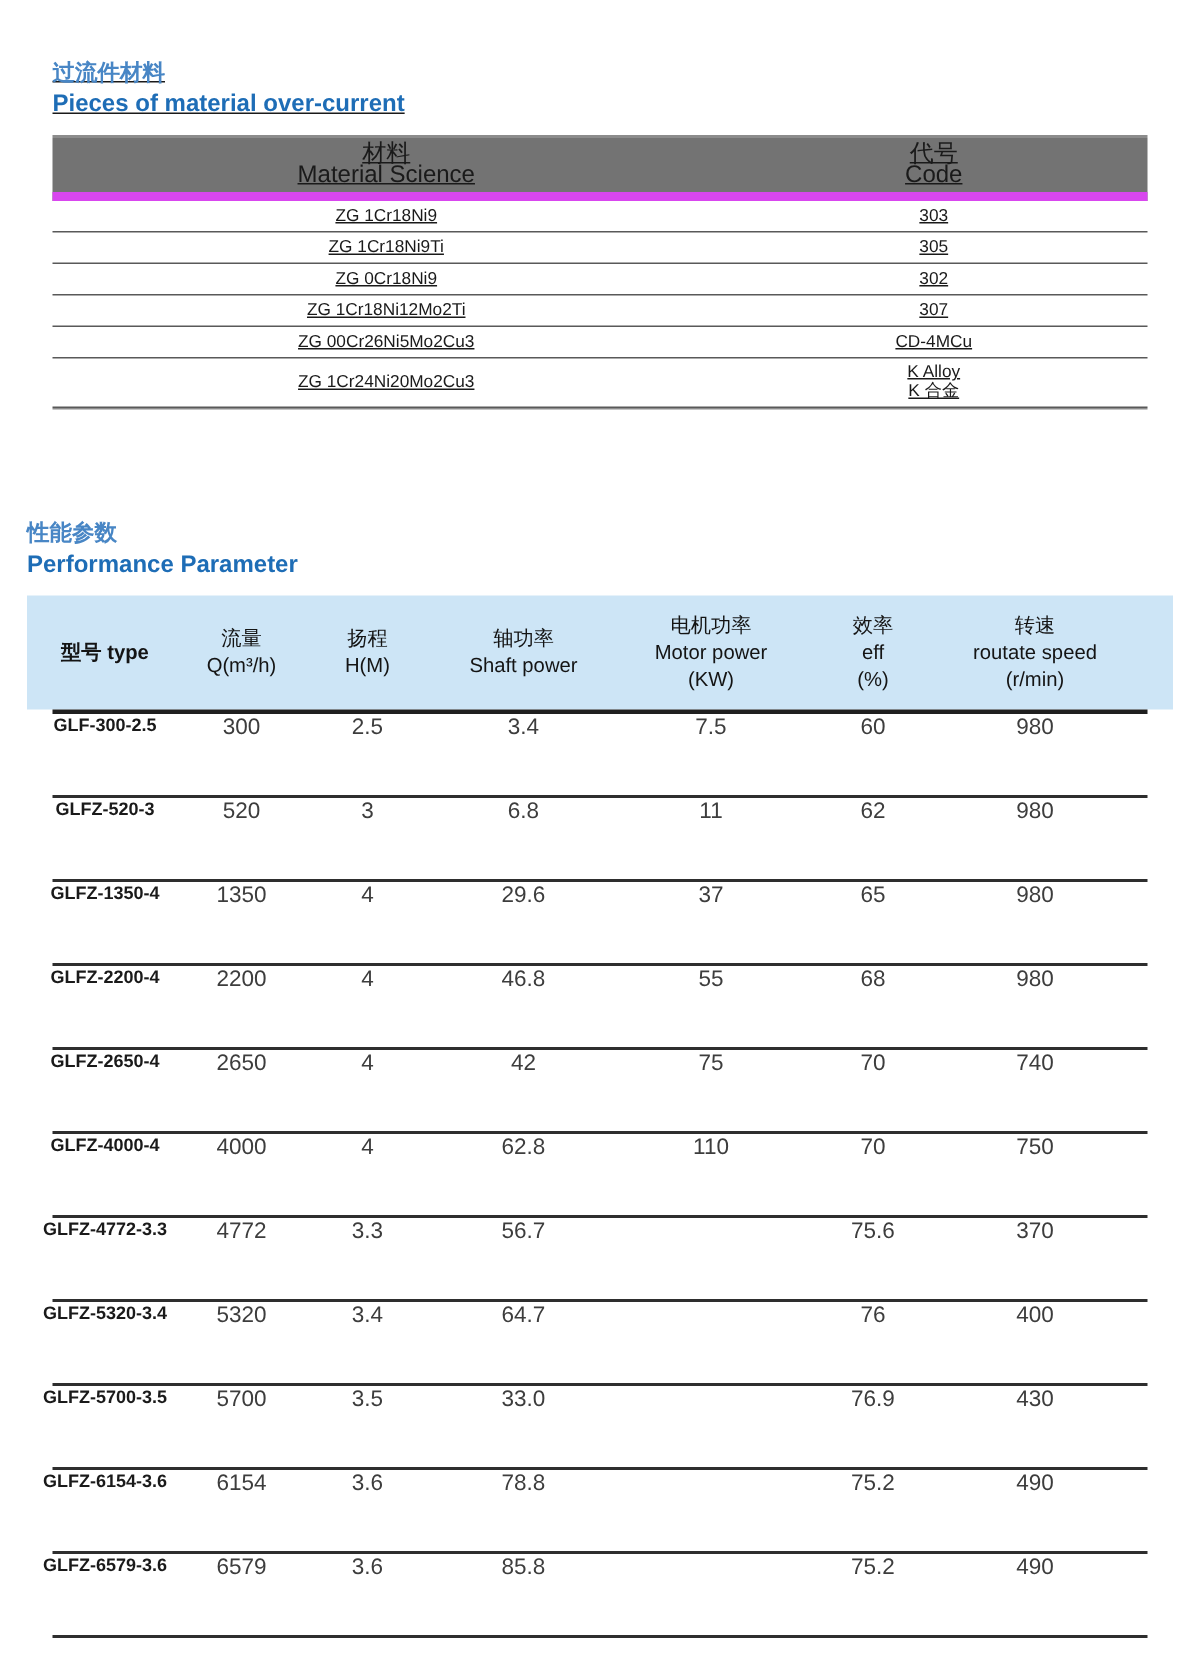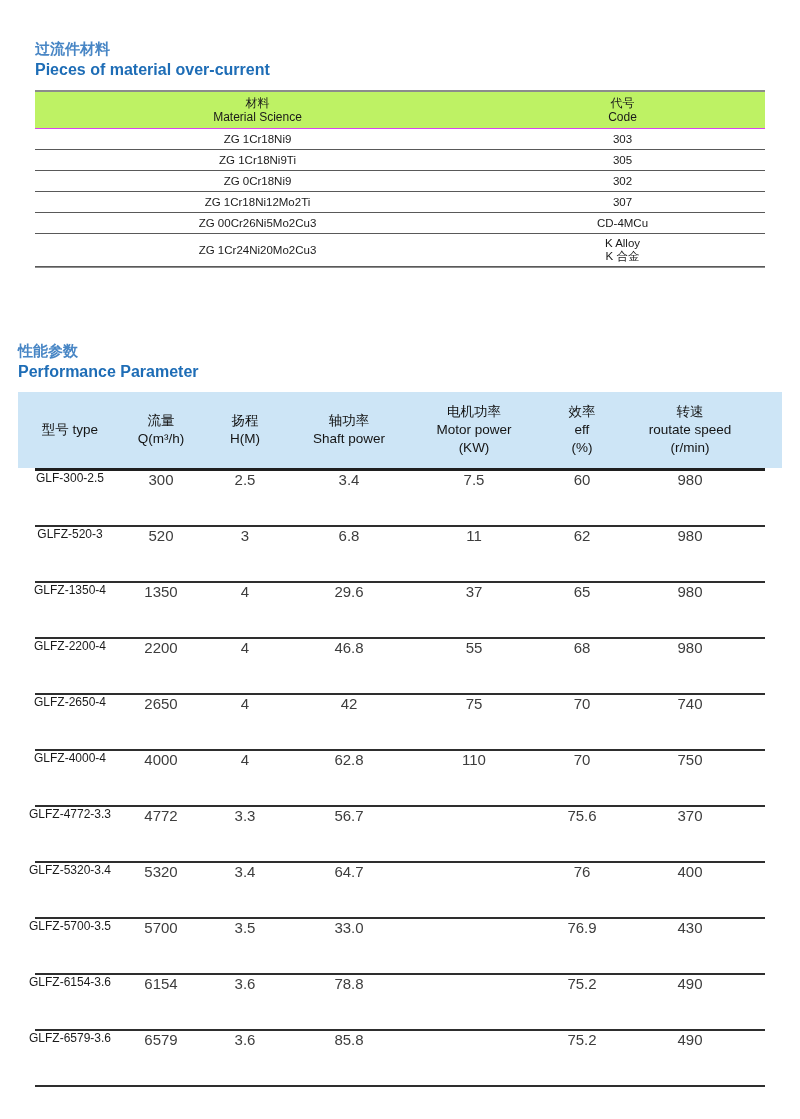--- a/index.html
+++ b/index.html
@@ -2,33 +2,33 @@
 <html><head>
 <meta charset="utf-8">
 <style>
   html,body{margin:0;padding:0;background:#ffffff;}
   body{
     width:800px;height:1119px;overflow:hidden;
     font-family:"Liberation Sans", sans-serif;
     color:#1a1a1a;
     position:relative;
   }
-  .sec1{margin:38px 35px 0 35px;}
+  .sec1{margin:38px 35px 0 35px;text-decoration:underline;}
   .sec2{margin:72px 0 0 18px;}
   .title-zh{
     margin:0;font-size:15px;font-weight:700;color:#4886c5;line-height:21px;
   }
   .title-en{
     margin:0 0 9px 0;font-size:16px;font-weight:700;color:#1e6db6;line-height:22px;
   }
   
   .t1{width:730px;border-top:2px solid #8c8c8c;border-bottom:1px solid #8c8c8c;}
   .t1-header{
-    display:flex;background:#bef264;border-bottom:1px solid #d946ef;
-    text-align:center;font-size:12px;line-height:14px;padding:1px 0;
+    display:flex;background:#737373;border-bottom:6px solid #d946ef;
+    text-align:center;font-size:16px;line-height:14px;padding:1px 0;
   }
   .t1-col-mat{flex:0 0 445px;}
   .t1-col-code{flex:0 0 285px;}
   .t1-row{
     display:flex;border-bottom:1px solid #595959;
     align-items:center;text-align:center;
     font-size:11.5px;line-height:13px;min-height:20px;
   }
   .t1-row:last-child{border-bottom:1px solid #595959;}
   .t1-cell{display:flex;flex-direction:column;justify-content:center;padding:3px 0;}
@@ -40,21 +40,21 @@
   }
   .t2-hr{height:3px;background:#1f1f1f;margin-left:17px;width:730px;}
   .t2-row{
     display:flex;align-items:flex-start;height:56px;position:relative;
     text-align:center;
   }
   .t2-row::after{
     content:"";position:absolute;left:17px;right:17px;bottom:0;
     height:2px;background:#2e2e2e;
   }
-  .c1{flex:0 0 104px;}
+  .c1{flex:0 0 104px;font-weight:bold;}
   .c2{flex:0 0 78px;}
   .c3{flex:0 0 90px;}
   .c4{flex:0 0 118px;}
   .c5{flex:0 0 132px;}
   .c6{flex:0 0 84px;}
   .c7{flex:0 0 158px;box-sizing:border-box;padding-right:26px;}
   .model{font-size:12px;color:#1a1a1a;}
   .num{font-size:15px;color:#3d3d3d;}
 </style>
 </head>

